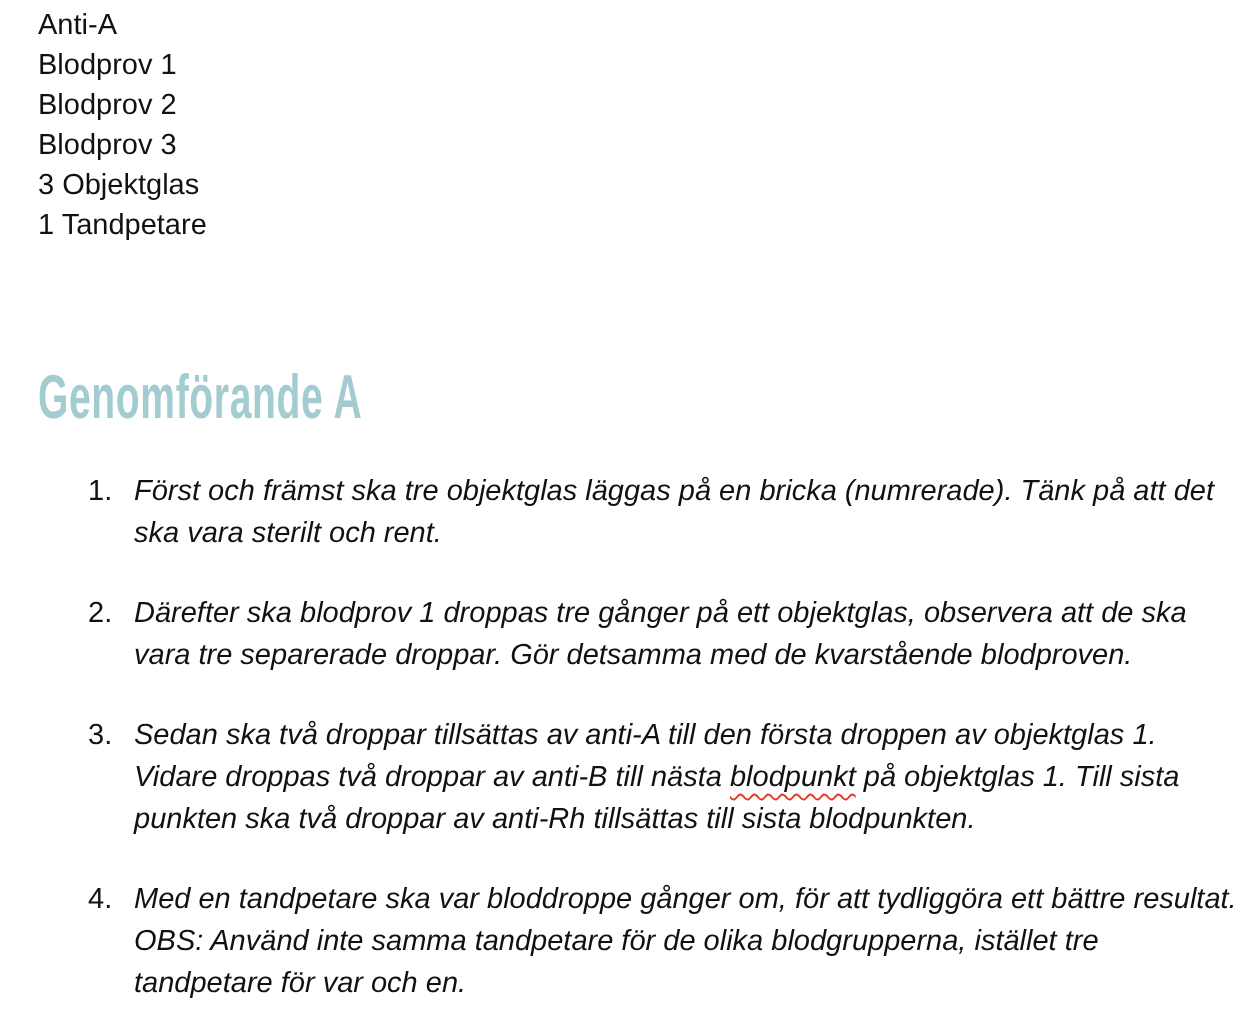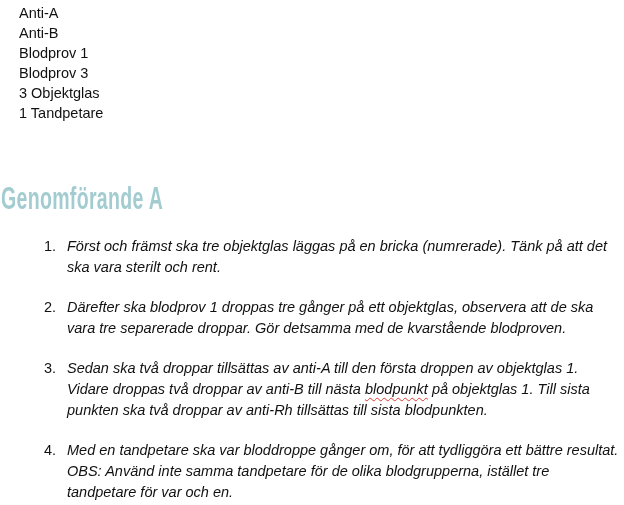--- a/index.html
+++ b/index.html
@@ -22,21 +22,21 @@
     background: var(--page-bg);
   }
   .materials {
     position: absolute;
     left: 19px; top: 3px;
     font-size: 14.5px;
     line-height: 20px;
   }
   .heading {
     position: absolute;
-    left: 1px; top: 181px;
+    left: 19px; top: 181px;
     font-size: 31px;
     line-height: 36px;
     font-weight: 700;
     color: var(--heading-color);
     white-space: nowrap;
   }
   .heading-inner {
     display: inline-block;
     transform: scaleX(0.63);
     transform-origin: 0 50%;
@@ -67,22 +67,22 @@
     text-decoration-skip-ink: none;
   }
 </style>
 </head>
 <body>
 
 <div class="page">
 
   <div class="materials">
     <div class="materials-item">Anti-A</div>
-    <div class="materials-item">Anti-B</div>
     <div class="materials-item">Blodprov 1</div>
+    <div class="materials-item">Blodprov 2</div>
     <div class="materials-item">Blodprov 3</div>
     <div class="materials-item">3 Objektglas</div>
     <div class="materials-item">1 Tandpetare</div>
   </div>
 
   <h1 class="heading"><span class="heading-inner">Genomförande A</span></h1>
 
   <div class="steps">
 
     <div class="step">

